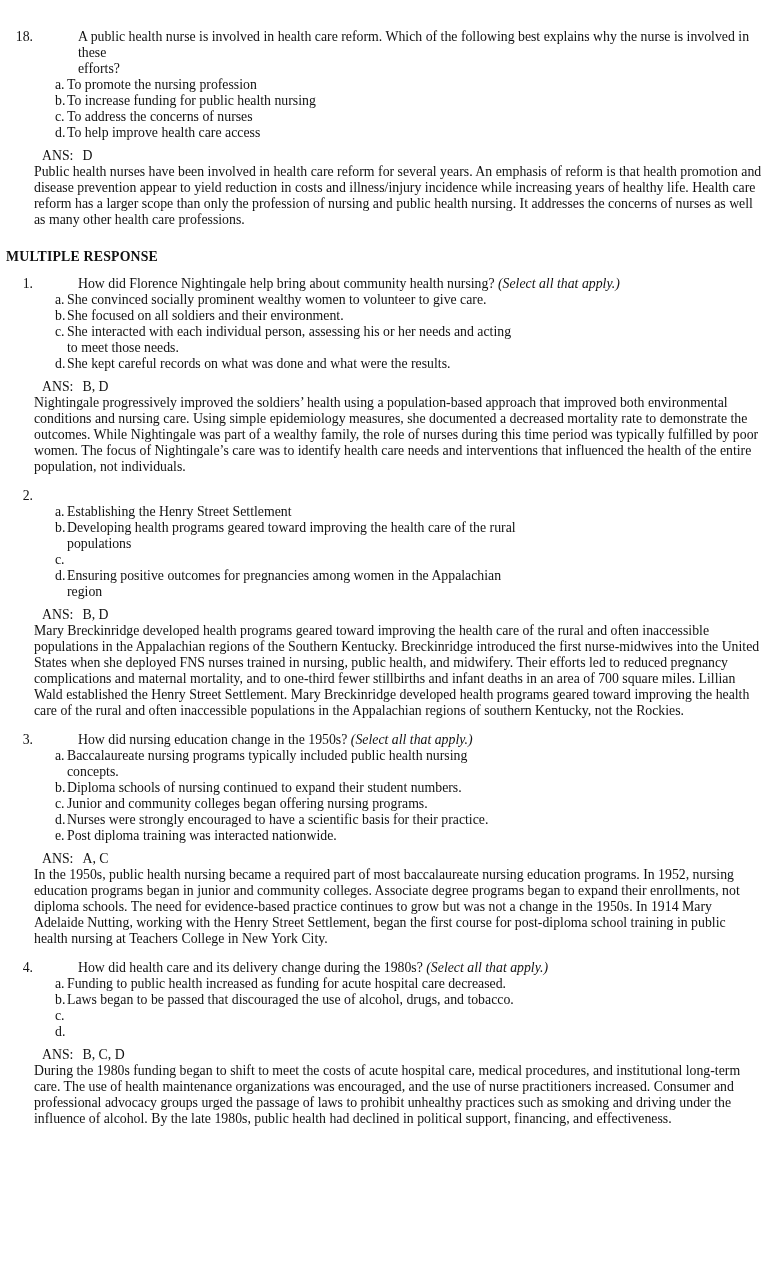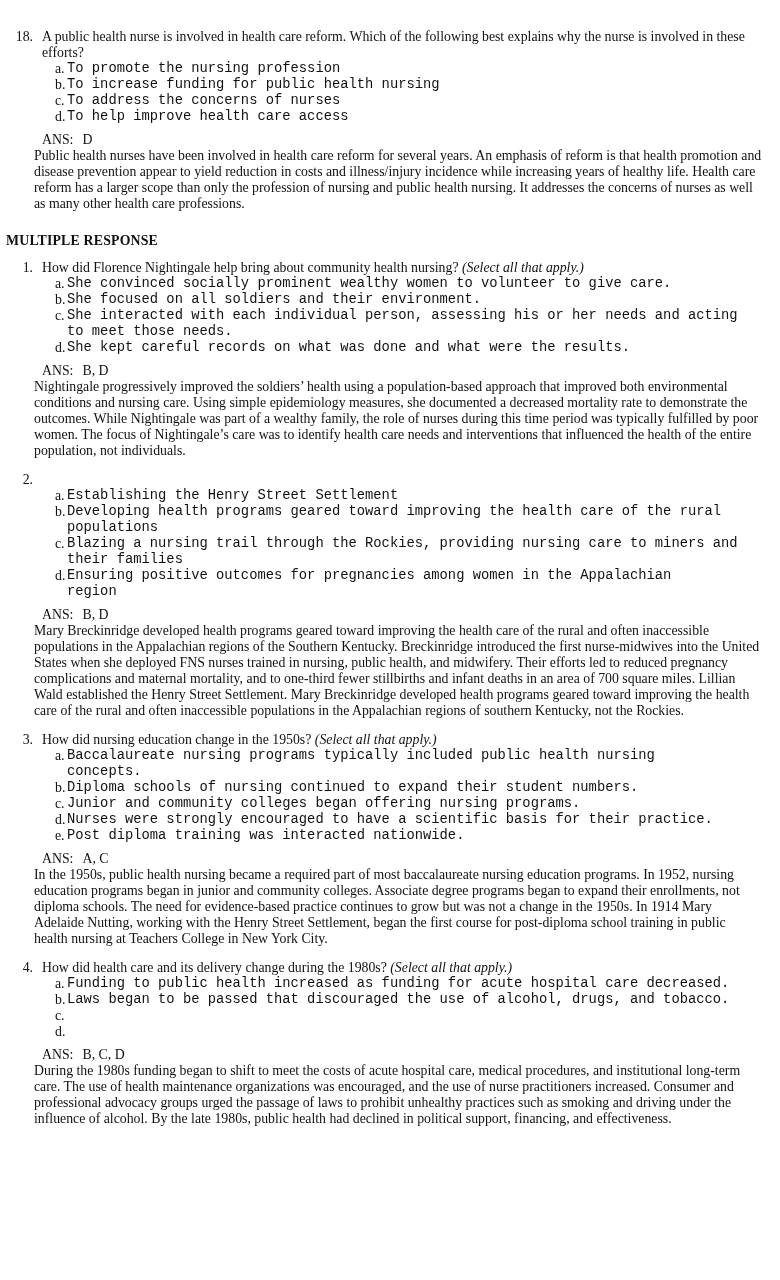--- a/index.html
+++ b/index.html
@@ -9,31 +9,31 @@
     min-height: 1280px;
     box-sizing: border-box;
     background: #ffffff;
     color: #111111;
     font-family: "Liberation Serif", "DejaVu Serif", serif;
     font-size: 13.8px;
     line-height: 16px;
     padding: 29px 12px 40px 6px;
   }
   .q { margin-bottom: 13px; }
-  .q-row { display: flex; }
+  .q-row { display: flex; gap: 36px; }
   .q-num {
     width: 27px; min-width: 27px;
     text-align: right;
     padding-right: 9px;
   }
   .q-stem { white-space: pre-line; }
   .it { font-style: italic; }
   .opt-row { display: flex; }
   .opt-letter { margin-left: 49px; width: 12px; min-width: 12px; }
-  .opt-text { white-space: pre-line; font-family: Liberation Mono, monospace; }
+  .opt-text { white-space: pre-line; }
   .ans-row { margin-top: 7px; margin-left: 36px; }
   .ans-value { margin-left: 9px; }
   .rationale { margin-left: 28px; white-space: pre-line; }
   .section-heading {
     font-weight: bold;
     margin: 21px 0 11px 0;
     letter-spacing: 0.2px;
   }
 </style>
 </head>
@@ -114,22 +114,20 @@
       <div class="opt-letter">a.</div>
       <div class="opt-text">Establishing the Henry Street Settlement</div>
     </div>
     <div class="opt-row">
       <div class="opt-letter">b.</div>
       <div class="opt-text">Developing health programs geared toward improving the health care of the rural
 populations</div>
     </div>
     <div class="opt-row">
       <div class="opt-letter">c.</div>
-      <div class="opt-text">Blazing a nursing trail through the Rockies, providing nursing care to miners and
-their families</div>
     </div>
     <div class="opt-row">
       <div class="opt-letter">d.</div>
       <div class="opt-text">Ensuring positive outcomes for pregnancies among women in the Appalachian
 region</div>
     </div>
     <div class="ans-row">
       <span class="ans-label">ANS:</span><span class="ans-value">B, D</span>
     </div>
     <div class="rationale">Mary Breckinridge developed health programs geared toward improving the health care of the rural and often inaccessible

